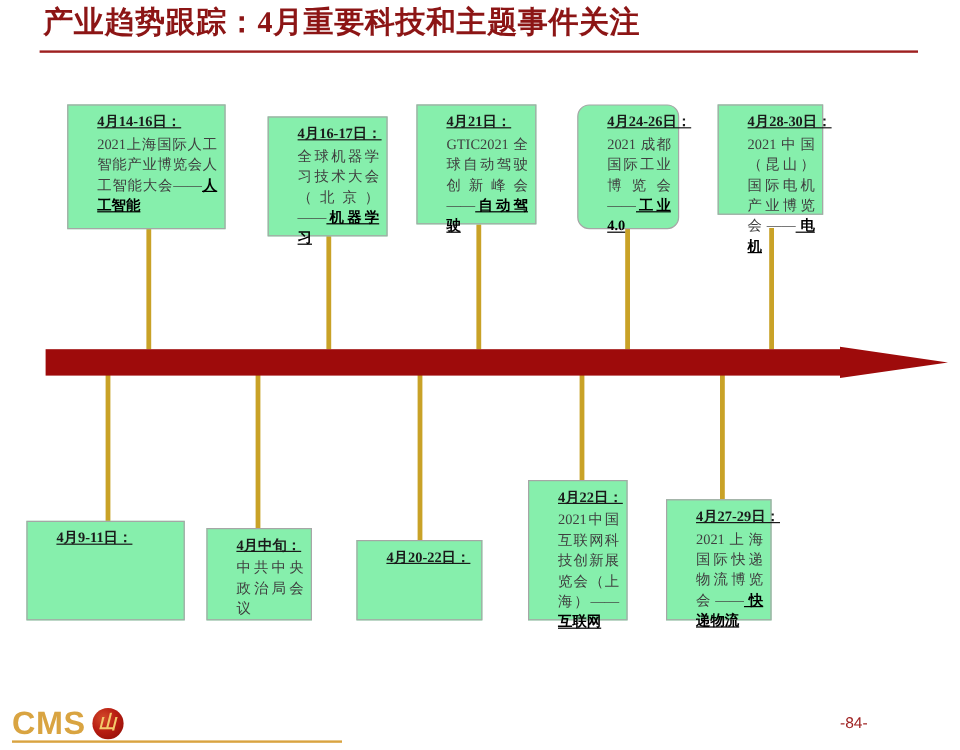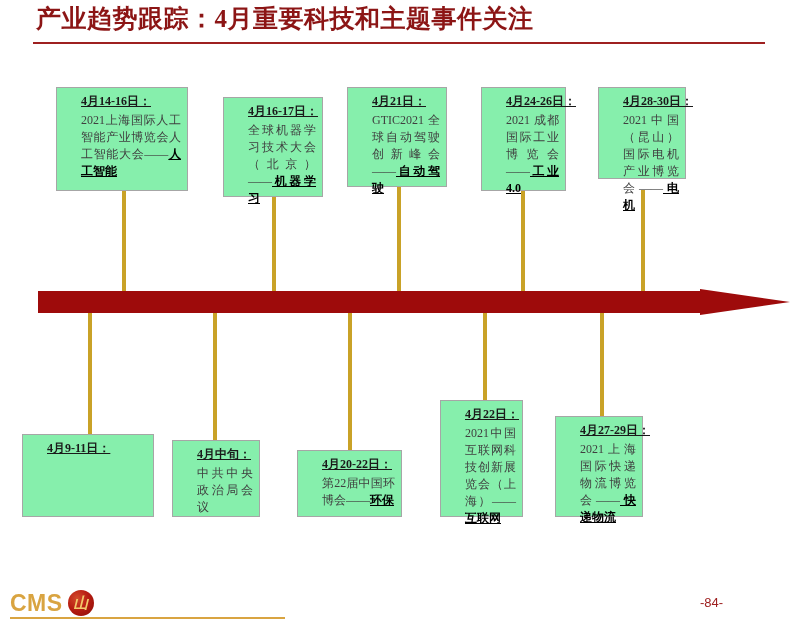--- a/index.html
+++ b/index.html
@@ -107,21 +107,21 @@
   #footer-logo {
     position: absolute;
     left: 10px;
     top: 588px;
     display: flex;
     align-items: center;
     gap: 5px;
   }
   #logo-cms {
     font-family: "Liberation Sans", sans-serif;
-    font-size: 23px;
+    font-size: 27px;
     font-weight: bold;
     color: #D9A441;
     letter-spacing: 0.5px;
     line-height: 30px;
   }
   #logo-badge {
     width: 26px;
     height: 26px;
     border-radius: 50%;
     background: radial-gradient(circle at 35% 32%, #D34B2A 0%, #B81D12 45%, #8A0B06 100%);
@@ -192,42 +192,41 @@
 <div class="event-box" style="left:223px; top:97px; width:100px; height:100px;">
   <div class="event-date">4月16-17日：</div>
   <div class="event-body"><span>全球机器学习技术大会（北京）——</span><span class="event-tag">机器学习</span></div>
 </div>
 
 <div class="event-box" style="left:347px; top:87px; width:100px; height:100px;">
   <div class="event-date">4月21日：</div>
   <div class="event-body"><span>GTIC2021 全球自动驾驶创新峰会——</span><span class="event-tag">自动驾驶</span></div>
 </div>
 
-<div class="event-box" style="left:481px; top:87px; width:85px; height:104px;">
+<div class="event-box" style="left:481px; top:87px; width:85px; height:104px;border-radius:10px;">
   <div class="event-date">4月24-26日：</div>
   <div class="event-body"><span>2021 成都国际工业博览会——</span><span class="event-tag">工业4.0</span></div>
 </div>
 
 <div class="event-box" style="left:598px; top:87px; width:88px; height:92px;">
   <div class="event-date">4月28-30日：</div>
   <div class="event-body"><span>2021中国（昆山）国际电机产业博览会——</span><span class="event-tag">电机</span></div>
 </div>
 
 <div class="event-box" style="left:22px; top:434px; width:132px; height:83px;">
   <div class="event-date">4月9-11日：</div>
 </div>
 
 <div class="event-box" style="left:172px; top:440px; width:88px; height:77px;">
   <div class="event-date">4月中旬：</div>
   <div class="event-body"><span>中共中央政治局会议</span><span class="event-tag"></span></div>
 </div>
 
 <div class="event-box" style="left:297px; top:450px; width:105px; height:67px;">
   <div class="event-date">4月20-22日：</div>
-  <div class="event-body"><span>第22届中国环博会——</span><span class="event-tag">环保</span></div>
 </div>
 
 <div class="event-box" style="left:440px; top:400px; width:83px; height:117px;">
   <div class="event-date">4月22日：</div>
   <div class="event-body"><span>2021中国互联网科技创新展览会（上海）——</span><span class="event-tag">互联网</span></div>
 </div>
 
 <div class="event-box" style="left:555px; top:416px; width:88px; height:101px;">
   <div class="event-date">4月27-29日：</div>
   <div class="event-body"><span>2021上海国际快递物流博览会——</span><span class="event-tag">快递物流</span></div>

